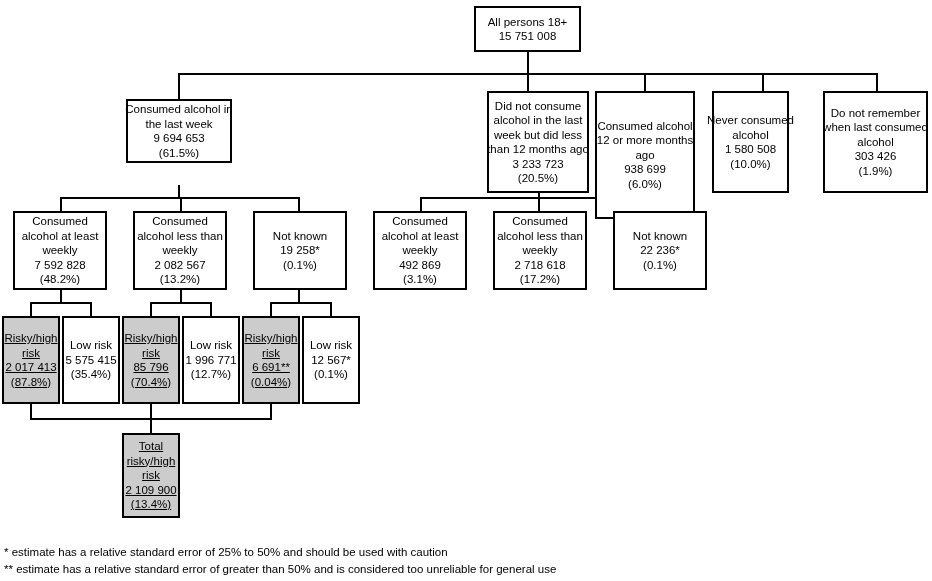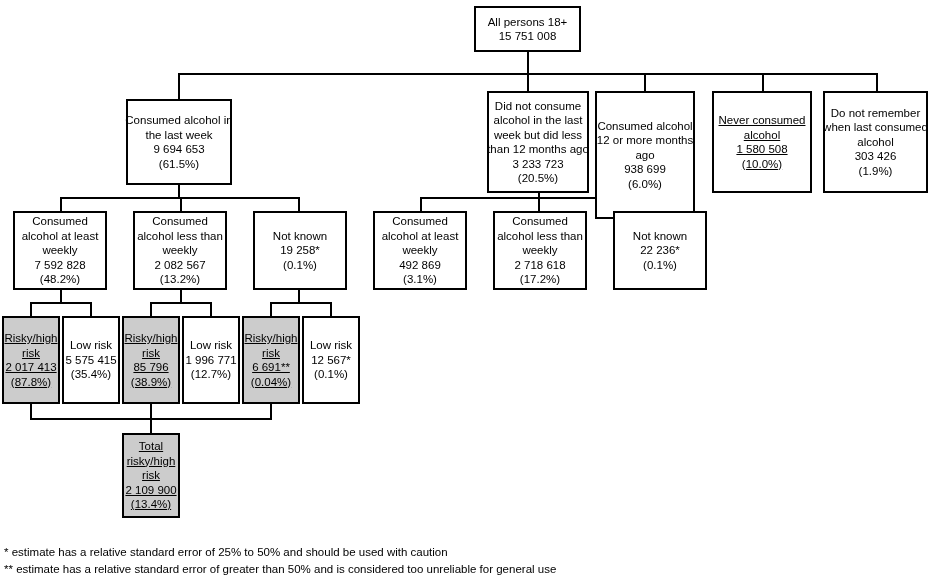--- a/index.html
+++ b/index.html
@@ -105,21 +105,21 @@
   <div class="seg v" style="left:150px; top:404px; height:14px;"></div>
   <div class="seg v" style="left:270px; top:404px; height:14px;"></div>
   <div class="seg h" style="left:30px; top:418px; width:242px;"></div>
   <div class="seg v" style="left:150px; top:418px; height:15px;"></div>
 
   <div class="node" style="left:474px; top:6px; width:107px; height:46px;">
     <span class="ln">All persons 18+</span>
     <span class="ln">15 751 008</span>
   </div>
 
-  <div class="node" style="left:126px; top:99px; width:106px; height:86px;">
+  <div class="node" style="left:126px; top:99px; width:106px; height:64px;">
     <span class="ln">Consumed alcohol in</span>
     <span class="ln">the last week</span>
     <span class="ln">9 694 653</span>
     <span class="ln">(61.5%)</span>
   </div>
 
   <div class="node" style="left:487px; top:91px; width:102px; height:102px;">
     <span class="ln">Did not consume</span>
     <span class="ln">alcohol in the last</span>
     <span class="ln">week but did less</span>
@@ -129,21 +129,21 @@
   </div>
 
   <div class="node" style="left:595px; top:91px; width:100px; height:128px;">
     <span class="ln">Consumed alcohol</span>
     <span class="ln">12 or more months</span>
     <span class="ln">ago</span>
     <span class="ln">938 699</span>
     <span class="ln">(6.0%)</span>
   </div>
 
-  <div class="node" style="left:712px; top:91px; width:100px; height:102px;text-decoration:underline;">
+  <div class="node" style="left:712px; top:91px; width:77px; height:102px;">
     <span class="ln">Never consumed</span>
     <span class="ln">alcohol</span>
     <span class="ln">1 580 508</span>
     <span class="ln">(10.0%)</span>
   </div>
 
   <div class="node" style="left:823px; top:91px; width:105px; height:102px;">
     <span class="ln">Do not remember</span>
     <span class="ln">when last consumed</span>
     <span class="ln">alcohol</span>
@@ -205,21 +205,21 @@
   <div class="node" style="left:62px; top:316px; width:58px; height:88px;">
     <span class="ln">Low risk</span>
     <span class="ln">5 575 415</span>
     <span class="ln">(35.4%)</span>
   </div>
 
   <div class="node shaded" style="left:122px; top:316px; width:58px; height:88px;">
     <span class="ln">Risky/high</span>
     <span class="ln">risk</span>
     <span class="ln">85 796</span>
-    <span class="ln">(38.9%)</span>
+    <span class="ln">(70.4%)</span>
   </div>
 
   <div class="node" style="left:182px; top:316px; width:58px; height:88px;">
     <span class="ln">Low risk</span>
     <span class="ln">1 996 771</span>
     <span class="ln">(12.7%)</span>
   </div>
 
   <div class="node shaded" style="left:242px; top:316px; width:58px; height:88px;">
     <span class="ln">Risky/high</span>

